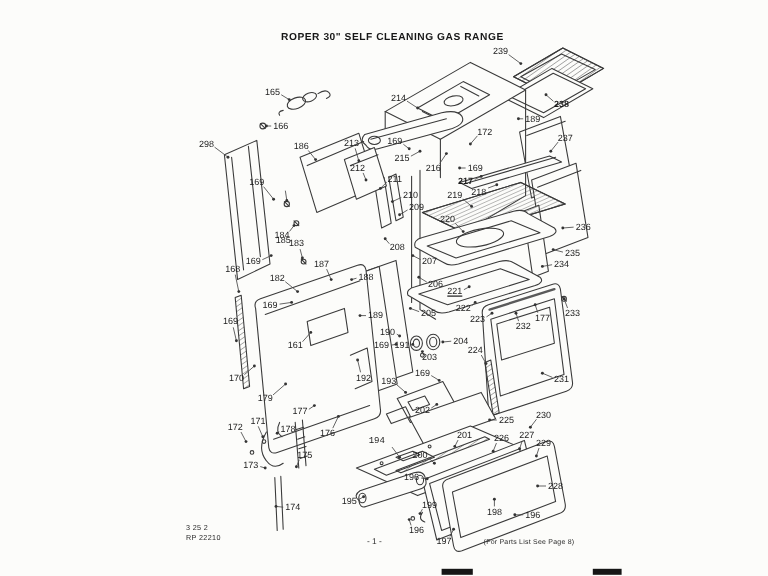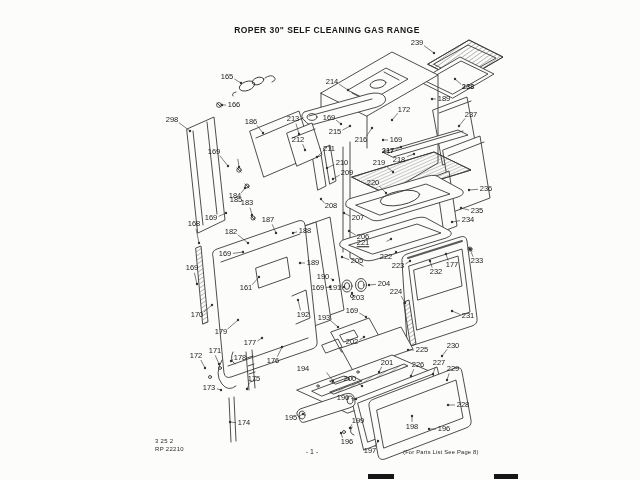--- a/index.html
+++ b/index.html
@@ -472,24 +472,24 @@
       <span class="callout" style="left: 453px; top: 346px;">230</span>
       <span class="callout" style="left: 453px; top: 369px;">229</span>
       <span class="callout" style="left: 463px; top: 405px;">228</span>
       <span class="callout" style="left: 468px; top: 316px;">231</span>
       <span class="callout" style="left: 436px; top: 272px;">232</span>
       <span class="callout" style="left: 452px; top: 265px;">177</span>
       <span class="callout" style="left: 477px; top: 261px;">233</span>
       <span class="callout" style="left: 468px; top: 220px;">234</span>
       <span class="callout" style="left: 477px; top: 211px;">235</span>
       <span class="callout" style="left: 486px; top: 189px;">236</span>
-      <span class="callout" style="left: 363px; top: 243px; text-decoration: underline;">221</span>
+      <span class="callout" style="left: 379px; top: 243px; text-decoration: underline;">221</span>
       <span class="callout" style="left: 386px; top: 257px; text-align: center;">222</span>
       <span class="callout" style="left: 398px; top: 266px;">223</span>
-      <span class="callout" style="left: 303px; top: 369px;">194</span>
+      <span class="callout" style="left: 314px; top: 369px; font-family: Liberation Mono, monospace;">194</span>
       <span class="callout" style="left: 350px; top: 379px;">200</span>
       <span class="callout" style="left: 387px; top: 363px;">201</span>
       <span class="callout" style="left: 343px; top: 398px;">196</span>
       <span class="callout" style="left: 291px; top: 418px;">195</span>
       <span class="callout" style="left: 358px; top: 421px;">199</span>
       <span class="callout" style="left: 347px; top: 442px;">196</span>
       <span class="callout" style="left: 370px; top: 451px;">197</span>
       <span class="callout" style="left: 412px; top: 427px;">198</span>
       <span class="callout" style="left: 444px; top: 429px;">196</span>
       <span class="callout" style="left: 215px; top: 351px;">171</span>

